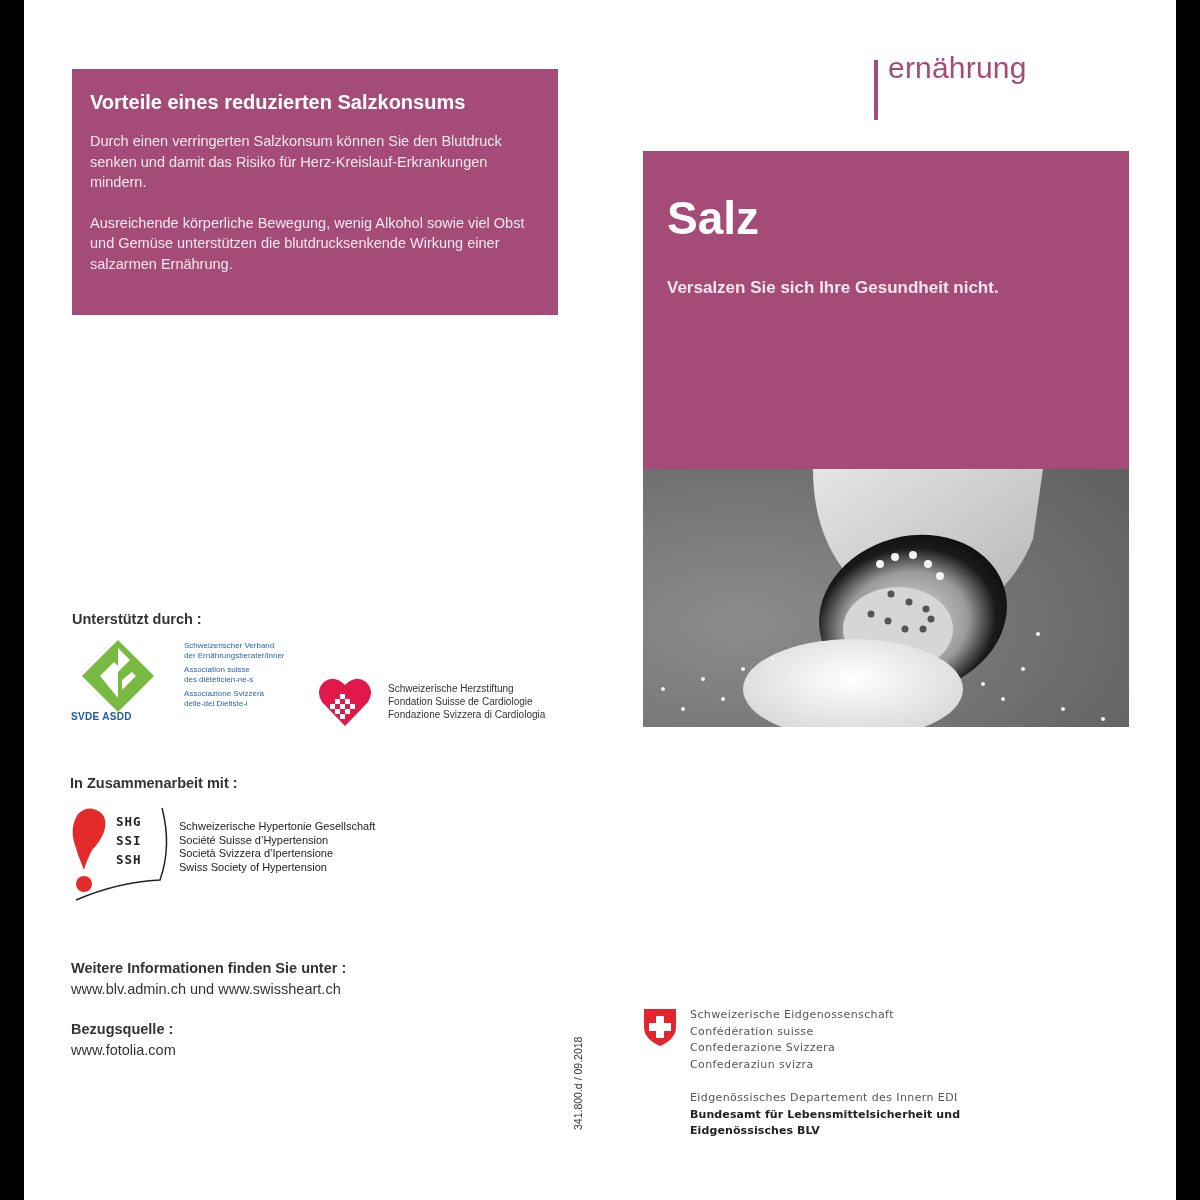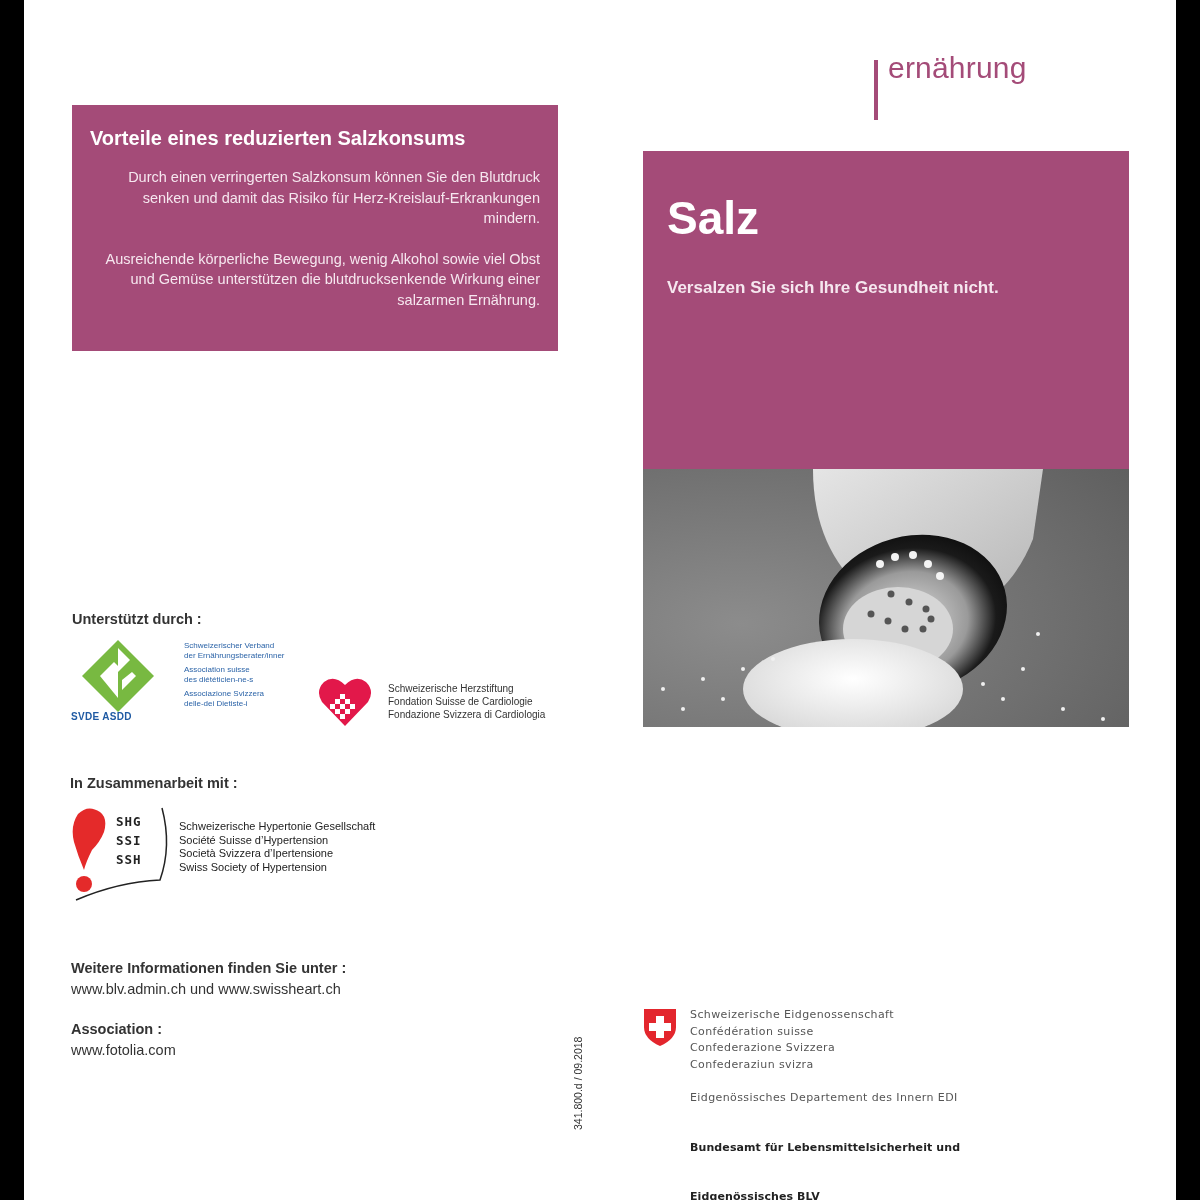--- a/index.html
+++ b/index.html
@@ -2,23 +2,23 @@
 <html><head>
 <meta charset="utf-8">
 <style>
   * { margin: 0; padding: 0; box-sizing: border-box; }
   html, body { width: 1200px; height: 1200px; background: #000; overflow: hidden; }
   body { position: relative; font-family: "Liberation Sans", sans-serif; }
   .page { position: absolute; left: 24px; top: 0; width: 1152px; height: 1200px; background: #ffffff; }
   .abs { position: absolute; }
 
   
-  .benefit-box { left: 48px; top: 69px; width: 486px; height: 246px; background: #a44b78; color: #fff; padding: 20px 18px; margin-top: 36px; }
+  .benefit-box { left: 48px; top: 69px; width: 486px; height: 246px; background: #a44b78; color: #fff; padding: 20px 18px; }
   .benefit-title { font-size: 20px; font-weight: bold; line-height: 26px; color: #fff; }
-  .benefit-p { font-size: 14.5px; line-height: 20.5px; color: #f6e7ef; margin-top: 16px; text-align: right; }
+  .benefit-p { font-size: 14.5px; line-height: 20.5px; color: #f6e7ef; margin-top: 16px; }
   .benefit-p + .benefit-p { margin-top: 20px; }
 
   
   .brand-bar { left: 850px; top: 60px; width: 4px; height: 60px; background: #a44b78; }
   .brand-word { left: 864px; top: 38px; font-size: 30px; color: #a44b78; line-height: 60px; letter-spacing: 0.2px; }
 
   
   .cover { left: 619px; top: 151px; width: 486px; height: 318px; background: #a44b78; color: #fff; padding: 0 24px; }
   .cover-title { position: absolute; left: 24px; top: 40px; font-size: 46px; font-weight: bold; color: #fff; }
   .cover-sub { position: absolute; left: 24px; top: 127px; font-size: 17px; font-weight: bold; color: #f6e7ef; }
@@ -33,21 +33,21 @@
   .heart-text { font-size: 10px; line-height: 13px; color: #333; }
   .shg-text { font-size: 11px; line-height: 13.5px; color: #222; }
   .shg-abbr { font-family: "DejaVu Sans Mono", monospace; font-weight: bold; font-size: 12.5px; line-height: 19px; color: #222; letter-spacing: 1px; }
 
   .info-block { font-size: 14.5px; line-height: 21px; color: #333; }
   .info-block .lbl { font-weight: bold; }
 
   .vertical-code { left: 548px; top: 1130px; transform-origin: left top; transform: rotate(-90deg); font-size: 10.5px; color: #333; white-space: nowrap; }
 
   .fed-text { font-family: "DejaVu Sans", sans-serif; font-size: 11px; line-height: 16.5px; color: #555; letter-spacing: 0.4px; }
-  .fed-bold { font-weight: bold; color: #222; letter-spacing: 0.1px; margin-top: 33px; }
+  .fed-bold { font-weight: bold; color: #222; letter-spacing: 0.1px; }
 </style>
 </head>
 <body>
 
 <div class="page">
 
   <div class="abs benefit-box">
     <div class="benefit-title">Vorteile eines reduzierten Salzkonsums</div>
     <p class="benefit-p">Durch einen verringerten Salzkonsum können Sie den Blutdruck senken und damit das Risiko für Herz-Kreislauf-Erkrankungen mindern.</p>
     <p class="benefit-p">Ausreichende körperliche Bewegung, wenig Alkohol sowie viel Obst und Gemüse unterstützen die blutdrucksenkende Wirkung einer salzarmen Ernährung.</p>
@@ -183,21 +183,21 @@
     <div>Société Suisse d’Hypertension</div>
     <div>Società Svizzera d’Ipertensione</div>
     <div>Swiss Society of Hypertension</div>
   </div>
 
   <div class="abs info-block" style="left:47px; top:958px;">
     <div class="lbl">Weitere Informationen finden Sie unter :</div>
     <div>www.blv.admin.ch und www.swissheart.ch</div>
   </div>
   <div class="abs info-block" style="left:47px; top:1019px;">
-    <div class="lbl">Association :</div>
+    <div class="lbl">Bezugsquelle :</div>
     <div>www.fotolia.com</div>
   </div>
 
   <div class="abs vertical-code">341.800.d / 09.2018</div>
 
   <div class="abs" style="left:619px; top:1007px; width:34px; height:40px;">
     <svg width="34" height="40" viewBox="0 0 34 40">
       <path d="M1 2 L33 2 L33 20 Q33 32 17 39 Q1 32 1 20 Z" fill="#e3262d"></path>
       <rect x="13" y="9" width="8" height="22" fill="#fff"></rect>
       <rect x="6" y="16" width="22" height="8" fill="#fff"></rect>

